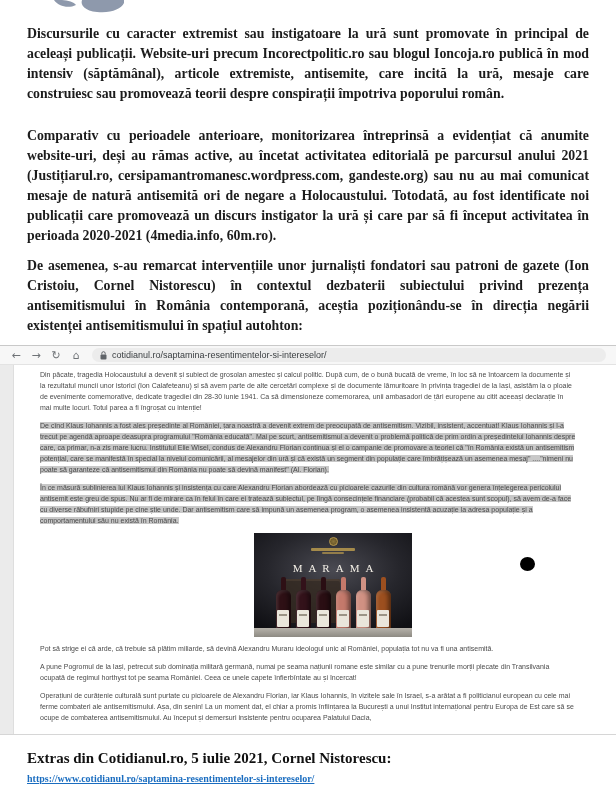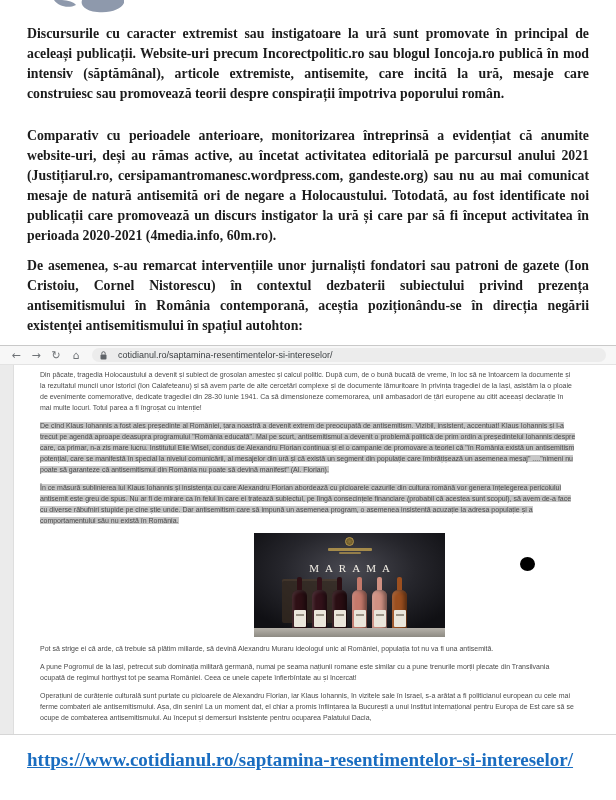--- a/index.html
+++ b/index.html
@@ -37,41 +37,41 @@
     height:19px;background:#f7f7f7;border-bottom:1px solid #e3e3e3;
     display:flex;align-items:center;padding:0 10px 0 6px;box-sizing:border-box;
   }
   .nav-icon{
     color:#6f7377;font-size:11px;line-height:11px;width:20px;text-align:center;
     font-family:"DejaVu Sans", sans-serif;cursor:default;user-select:none;
   }
   .url-pill{
     flex:1;height:14px;margin-left:6px;
     background:#ececec;border-radius:8px;
-    display:flex;align-items:center;padding:0 8px;box-sizing:border-box;gap:6px;
+    display:flex;align-items:center;padding:0 8px;box-sizing:border-box;
   }
   .lock{width:7px;height:9px;margin-right:5px;flex:0 0 auto;}
   .url-text{font-size:9px;color:#3c4043;white-space:nowrap;overflow:hidden;}
 
   .web-content{position:relative;height:369px;overflow:hidden;}
   .left-strip{
     position:absolute;left:0;top:0;bottom:0;width:13px;
     background:#ebebeb;border-right:1px solid #dedede;
   }
   .article{
     position:absolute;left:40px;right:40px;top:4px;
     color:#4a4a4a;font-size:7px;line-height:11px;text-align:left;
   }
   .article p{margin:0 0 7px 0;}
   .article span.hl{background:#c8c8c8;}
 
   
   .wine-ad{
     position:relative;
-    width:191px;height:104px;
+    width:158px;height:104px;
     margin:6px 0 6px 214px;
     background:radial-gradient(ellipse 120px 70px at 50% 35%, #4a4a52 0%, #26262c 55%, #101014 100%);
     overflow:hidden;
   }
   .emblem{position:absolute;top:4px;left:0;right:0;text-align:center;}
   .emblem-circle{
     width:9px;height:9px;margin:0 auto 2px auto;border-radius:50%;
     border:1px solid #b99a4e;background:radial-gradient(circle,#8a733a 0%,#5d4d22 100%);
     box-sizing:border-box;
   }
@@ -116,21 +116,21 @@
     position:absolute;left:520px;top:557px;width:15px;height:14px;
     background:#000;border-radius:50%;
   }
 
   
   .caption{position:absolute;left:27px;top:749px;right:27px;}
   .caption .label{
     color:#111;font-size:15px;font-weight:700;line-height:19px;
   }
   .caption a{
-    font-size:19px;font-weight:700;line-height:20px;
+    font-size:10px;font-weight:700;line-height:20px;
     text-decoration:underline;display:inline-block;margin-top:1px;
   }
 </style>
 </head>
 <body>
 
 <div class="top-graphic">
   <svg width="96" height="15" viewBox="0 0 96 15" xmlns="http://www.w3.org/2000/svg">
     <path d="M54,0 C52,5 57,11 69,12 C83,13.5 93,9 96,3 L96,0 Z" fill="#8e99ac"></path>
     <path d="M26,0 C30,6 40,9 48,5 C46,2 40,0.5 34,0 Z" fill="#8e99ac"></path>
@@ -217,14 +217,15 @@
       <p><span>Pot să strige ei că arde, că trebuie să plătim miliarde, să devină Alexandru Muraru ideologul unic al României, populația tot nu va fi una antisemită.</span></p>
       <p><span>A pune Pogromul de la Iași, petrecut sub dominația militară germană, numai pe seama națiunii romane este similar cu a pune trenurile morții plecate din Transilvania ocupată de regimul horthyst tot pe seama României. Ceea ce unele capete înfierbîntate au și încercat!</span></p>
       <p><span>Operațiuni de curățenie culturală sunt purtate cu picioarele de Alexandru Florian, iar Klaus Iohannis, în vizitele sale în Israel, s-a arătat a fi politicianul european cu cele mai ferme combateri ale antisemitismului. Așa, din senin! La un moment dat, el chiar a promis înființarea la București a unui Institut internațional pentru Europa de Est care să se ocupe de combaterea antisemitismului. Au început și demersuri insistente pentru ocuparea Palatului Dacia,</span></p>
     </div>
   </div>
 </div>
 
 <div class="black-dot"></div>
 
 <div class="caption">
+  <div class="label">Extras din Cotidianul.ro, 5 iulie 2021, Cornel Nistorescu:</div>
   <a href="#" style="color: rgb(26, 109, 192);">https://www.cotidianul.ro/saptamina-resentimentelor-si-intereselor/</a>
 </div>
 
 </body></html>

